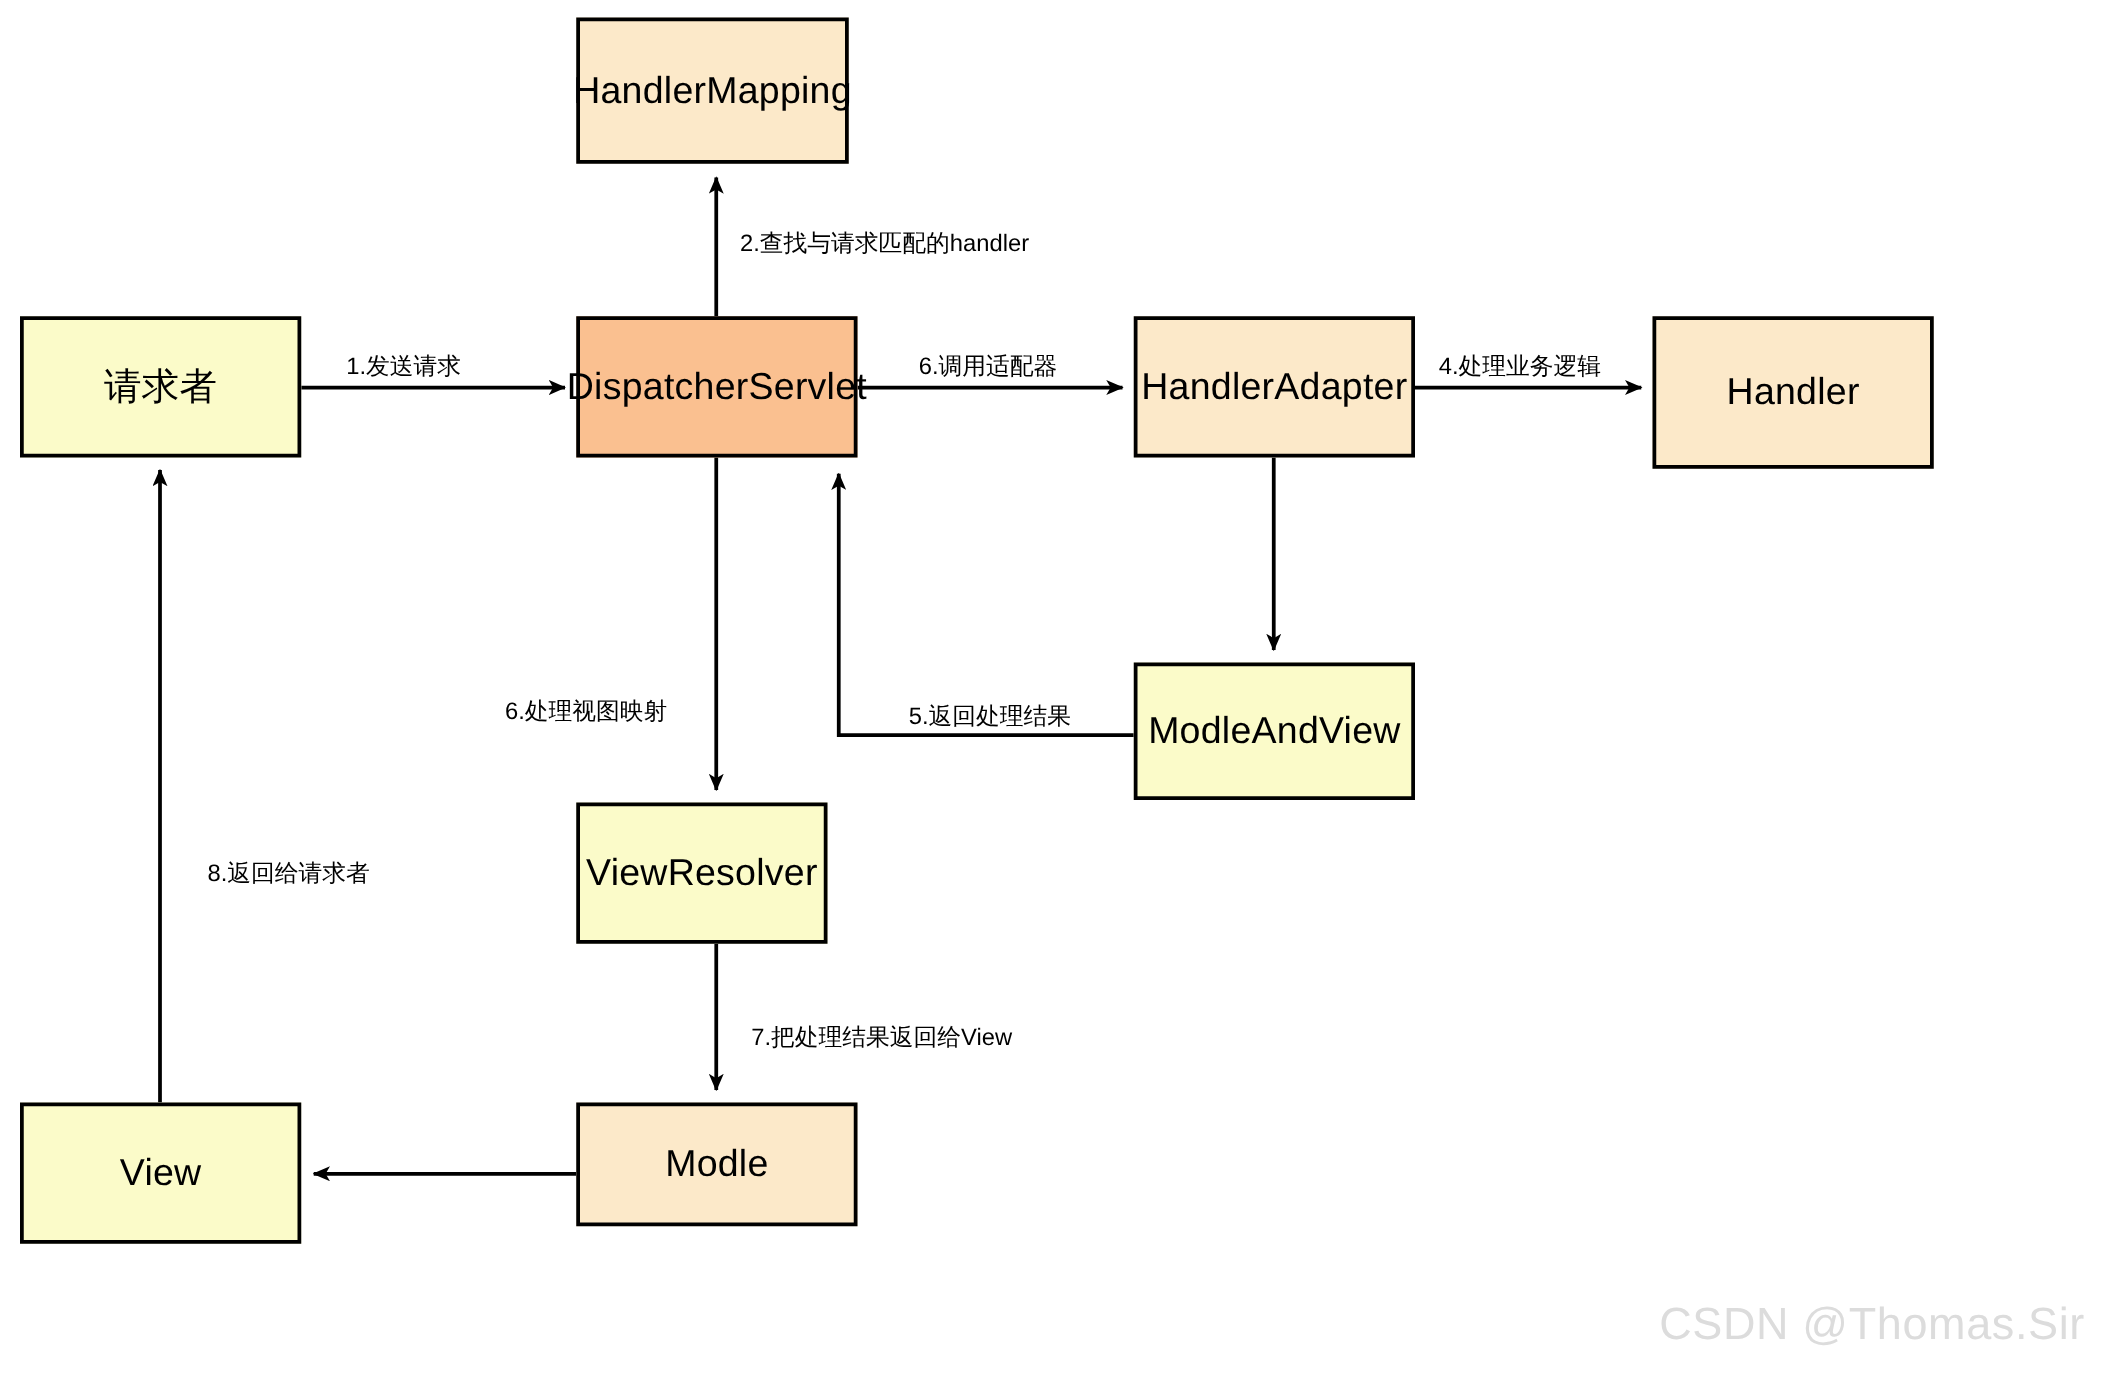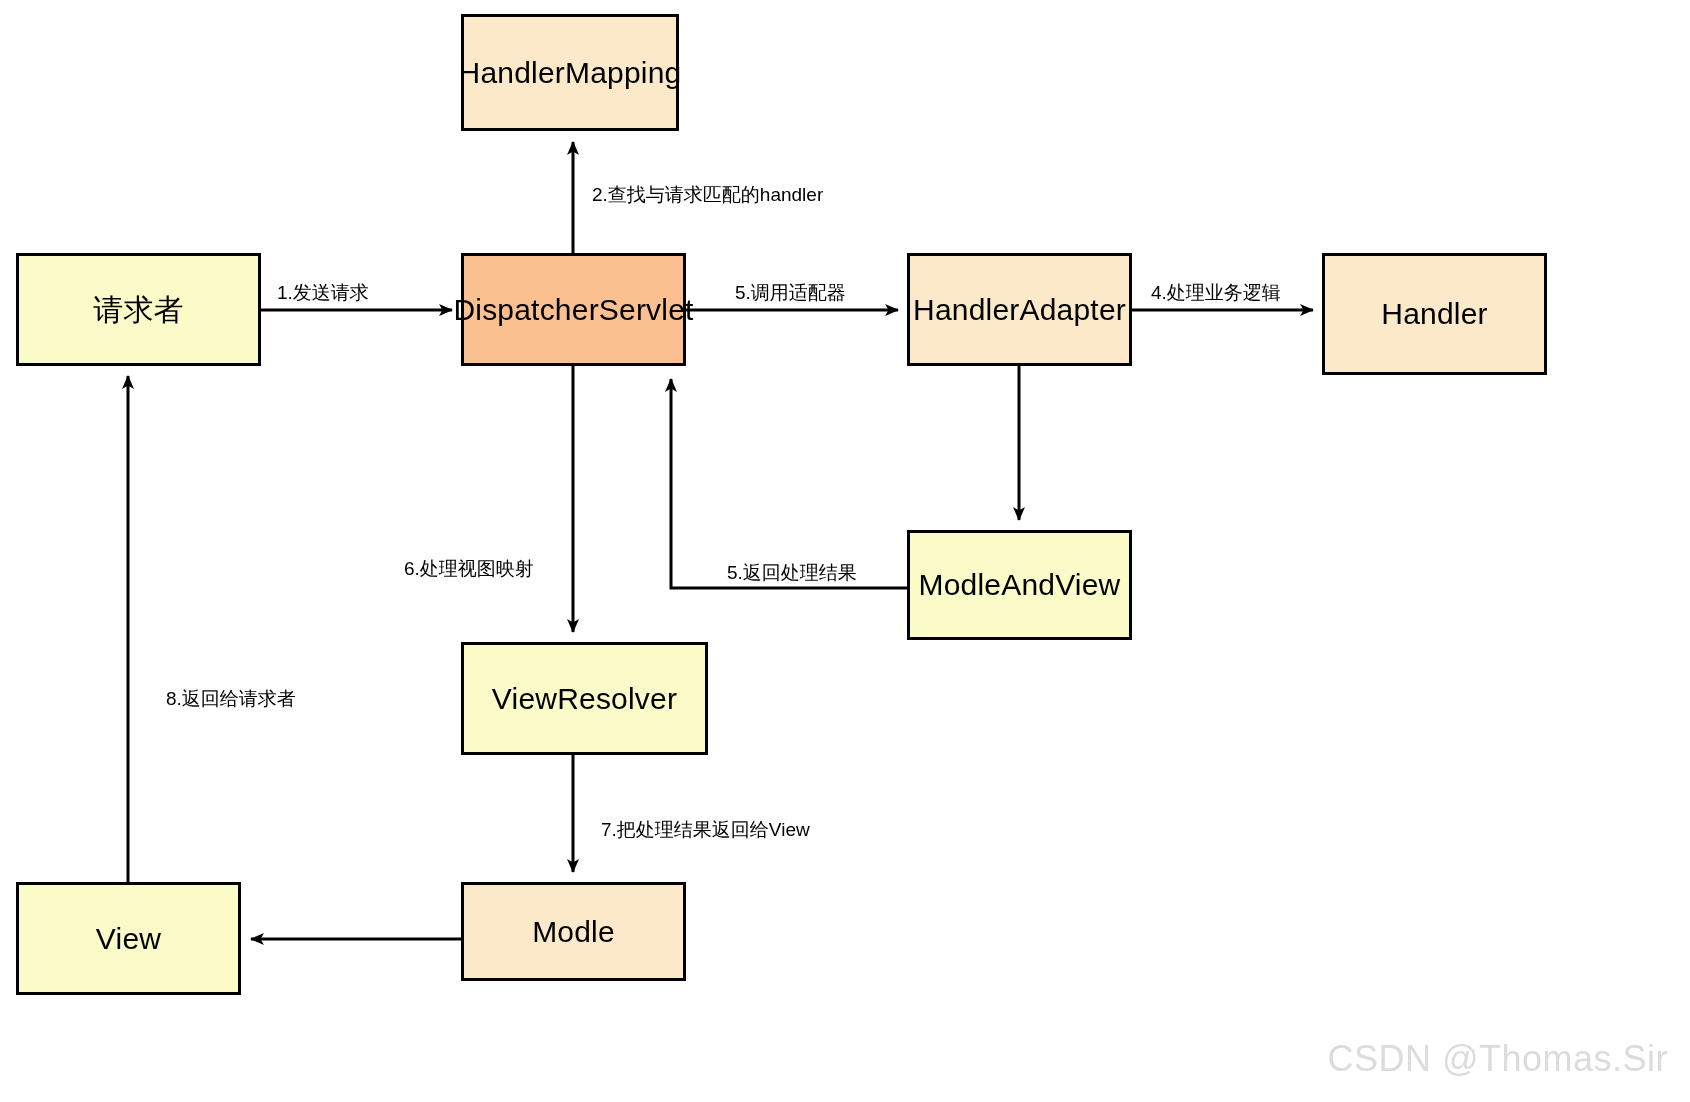--- a/index.html
+++ b/index.html
@@ -109,48 +109,48 @@
     </g>
 
     <g>
       <path d="M128,882 L128,376" stroke="#000000" stroke-width="3" fill="none" marker-end="url(#arrow)"></path>
     </g>
   </svg>
 
   <div class="node fill-cream" style="left:461px;  top:14px;  width:218px; height:117px;">
       <span>HandlerMapping</span>
     </div>
-  <div class="node fill-yellow" style="left:16px;   top:253px; width:245px; height:113px;text-align:center;">
+  <div class="node fill-yellow" style="left:16px;   top:253px; width:225px; height:113px;text-align:center;">
       <span>请求者</span>
     </div>
   <div class="node fill-orange" style="left:461px;  top:253px; width:225px; height:113px;">
       <span>DispatcherServlet</span>
     </div>
   <div class="node fill-cream" style="left:907px;  top:253px; width:225px; height:113px;">
       <span>HandlerAdapter</span>
     </div>
   <div class="node fill-cream" style="left:1322px; top:253px; width:225px; height:122px;">
       <span>Handler</span>
     </div>
   <div class="node fill-yellow" style="left:907px;  top:530px; width:225px; height:110px;">
       <span>ModleAndView</span>
     </div>
-  <div class="node fill-yellow" style="left:461px;  top:642px; width:247px; height:113px;text-align:center;">
+  <div class="node fill-yellow" style="left:461px;  top:642px; width:201px; height:113px;text-align:center;">
       <span>ViewResolver</span>
     </div>
   <div class="node fill-yellow" style="left:16px;   top:882px; width:225px; height:113px;">
       <span>View</span>
     </div>
   <div class="node fill-cream" style="left:461px;  top:882px; width:225px; height:99px;">
       <span>Modle</span>
     </div>
 
   <div class="edge-label" style="left:277px;  top:280px;">1.发送请求</div>
   <div class="edge-label" style="left:592px;  top:182px;">2.查找与请求匹配的handler</div>
-  <div class="edge-label" style="left:735px;  top:280px;">5.调用适配器</div>
+  <div class="edge-label" style="left:735px;  top:280px;">6.调用适配器</div>
   <div class="edge-label" style="left:1151px; top:280px;">4.处理业务逻辑</div>
   <div class="edge-label" style="left:727px;  top:560px;">5.返回处理结果</div>
   <div class="edge-label" style="left:404px;  top:556px;">6.处理视图映射</div>
   <div class="edge-label" style="left:601px;  top:817px;">7.把处理结果返回给View</div>
   <div class="edge-label" style="left:166px;  top:686px;">8.返回给请求者</div>
 
   <div class="watermark">CSDN @Thomas.Sir</div>
 
 </div>
 

